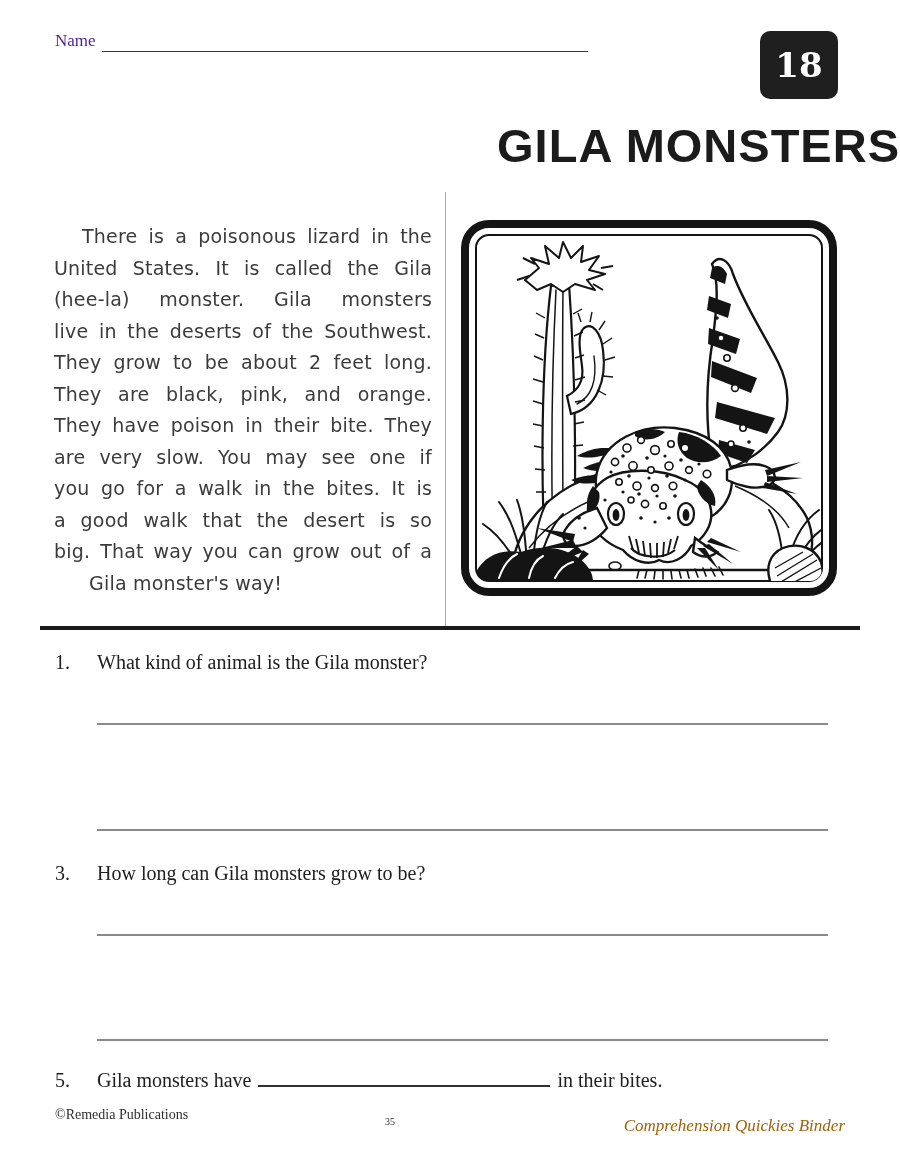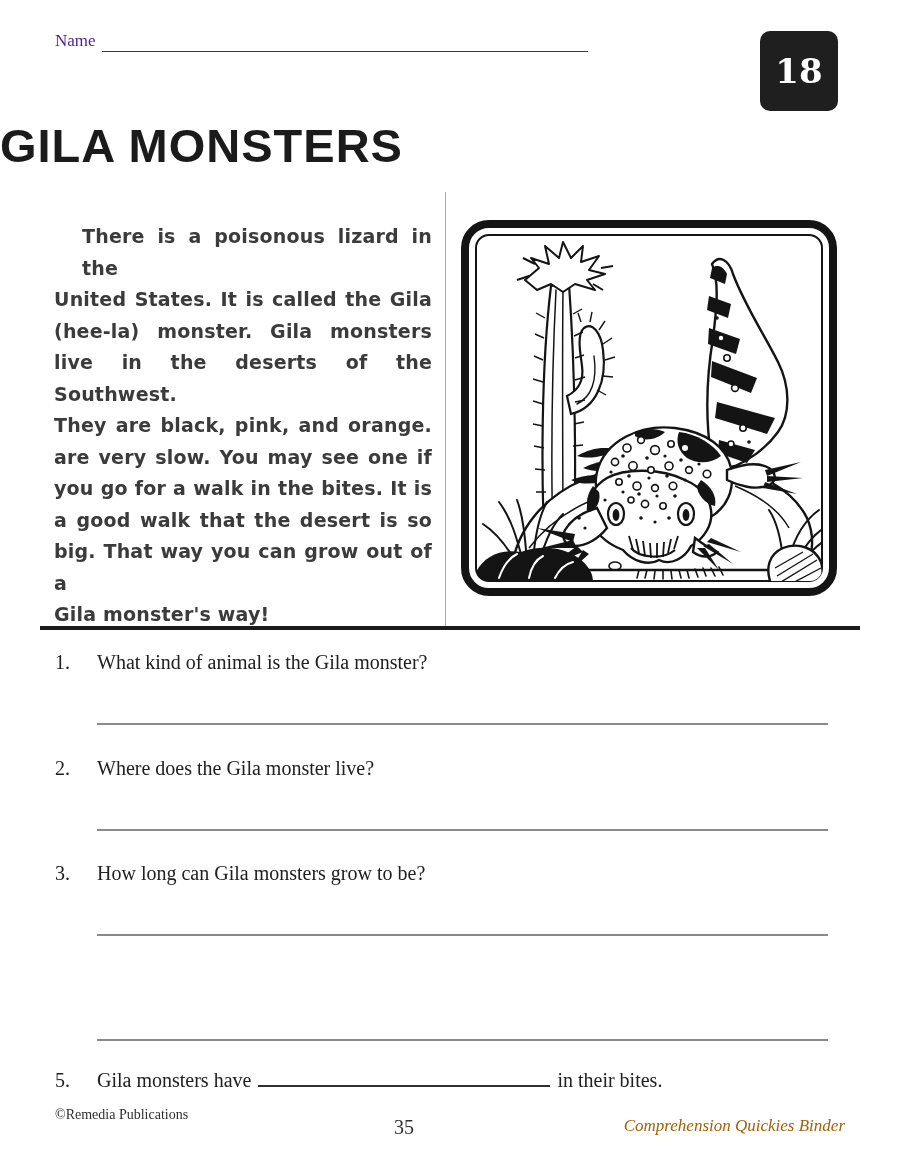--- a/index.html
+++ b/index.html
@@ -5,67 +5,69 @@
   html,body{margin:0;padding:0;background:#e8e8e8;}
   .page{
     position:relative;width:900px;height:1165px;margin:0 auto;
     background:#ffffff;overflow:hidden;
     font-family:"Liberation Serif",serif;color:#1d1d1d;
   }
   
   .name-label{position:absolute;left:55px;top:31px;font-size:17px;color:#4c1d95;}
   .name-line{position:absolute;left:102px;top:33px;width:486px;height:18px;
     border-bottom:1.5px solid #3a3a3a;}
-  .badge{position:absolute;left:760px;top:31px;width:78px;height:80px;
+  .badge{position:absolute;left:760px;top:31px;width:78px;height:68px;
     background:#1f1f1f;border-radius:10px;display:flex;align-items:center;justify-content:center;
     font-family:"DejaVu Serif",serif;font-weight:bold;font-size:34px;color:#ffffff;}
-  .title{position:absolute;left:0;top:118px;width:900px;text-align:left;
+  .title{position:absolute;left:0;top:118px;width:900px;text-align:right;
     font-family:"Liberation Sans",sans-serif;font-weight:900;font-size:47px;
     letter-spacing:1px;color:#1b1b1b;}
   
   .passage{position:absolute;left:54px;top:221px;width:378px;
     font-family:"DejaVu Sans",sans-serif;font-size:19px;line-height:31.5px;
     color:#3b3b3b;letter-spacing:.2px;}
-  .pline{text-align:justify;text-align-last:justify;font-weight:bold;}
+  .pline{text-align:justify;text-align-last:justify;}
   .pline.first{padding-left:28px;}
-  .pline.last{text-align-last:left;}
+  .pline.last{text-align-last:left;margin-left:35px;}
   .v-divider{position:absolute;left:445px;top:192px;width:1px;height:436px;background:#ababab;}
   .figure{position:absolute;left:459px;top:218px;width:380px;height:380px;}
   
   .rule{position:absolute;left:40px;top:626px;width:820px;height:4px;background:#1b1b1b;}
   .question{position:absolute;left:55px;font-size:20px;color:#202020;white-space:nowrap;}
   .qnum{display:inline-block;width:42px;}
   .answer-line{position:absolute;left:97px;width:731px;height:2px;background:#8a8a8a;}
   .blank{display:inline-block;width:292px;height:16px;margin:0 7px;
     border-bottom:2px solid #2f2f2f;}
   
   .footer-left{position:absolute;left:55px;top:1107px;font-size:14px;color:#2e2e2e;}
-  .footer-center{position:absolute;left:14px;top:1116px;width:780px;text-align:center;
-    font-size:20px;color:#2e2e2e;}
+  .footer-center{position:absolute;left:0;top:1116px;width:780px;text-align:center;
+    font-size:10px;color:#2e2e2e;}
   .footer-right{position:absolute;right:55px;top:1116px;font-size:17px;
     font-style:italic;color:#a16207;}
 </style>
 </head>
 <body>
 
 <div class="page">
 
   <span class="name-label">Name</span>
   <div class="name-line"></div>
   <div class="badge">
     <span>18</span>
   </div>
   <div class="title">GILA MONSTERS</div>
 
   <div class="passage">
     <div class="pline first">There is a poisonous lizard in the</div>
     <div class="pline">United States. It is called the Gila</div>
     <div class="pline">(hee-la) monster. Gila monsters</div>
     <div class="pline">live in the deserts of the Southwest.</div>
+    <div class="pline">They grow to be about 2 feet long.</div>
     <div class="pline">They are black, pink, and orange.</div>
+    <div class="pline">They have poison in their bite. They</div>
     <div class="pline">are very slow. You may see one if</div>
     <div class="pline">you go for a walk in the bites. It is</div>
     <div class="pline">a good walk that the desert is so</div>
     <div class="pline">big. That way you can grow out of a</div>
     <div class="pline last">Gila monster's way!</div>
   </div>
 
   <div class="v-divider"></div>
 
   <div class="figure">
@@ -226,23 +228,20 @@
     </svg>
   </div>
 
   <div class="rule"></div>
 
   <div class="question" style="top:651px">
     <span class="qnum">1.</span><span class="qtext">What kind of animal is the Gila monster?</span>
   </div>
   <div class="answer-line" style="top:723px"></div>
 
-  <div class="question" style="top:757px">
-    <span class="qnum">2.</span><span class="qtext">Where does the Gila monster live?</span>
-  </div>
   <div class="answer-line" style="top:829px"></div>
 
   <div class="question" style="top:862px">
     <span class="qnum">3.</span><span class="qtext">How long can Gila monsters grow to be?</span>
   </div>
   <div class="answer-line" style="top:934px"></div>
 
   <div class="answer-line" style="top:1039px"></div>
 
   <div class="question" style="top:1069px">

